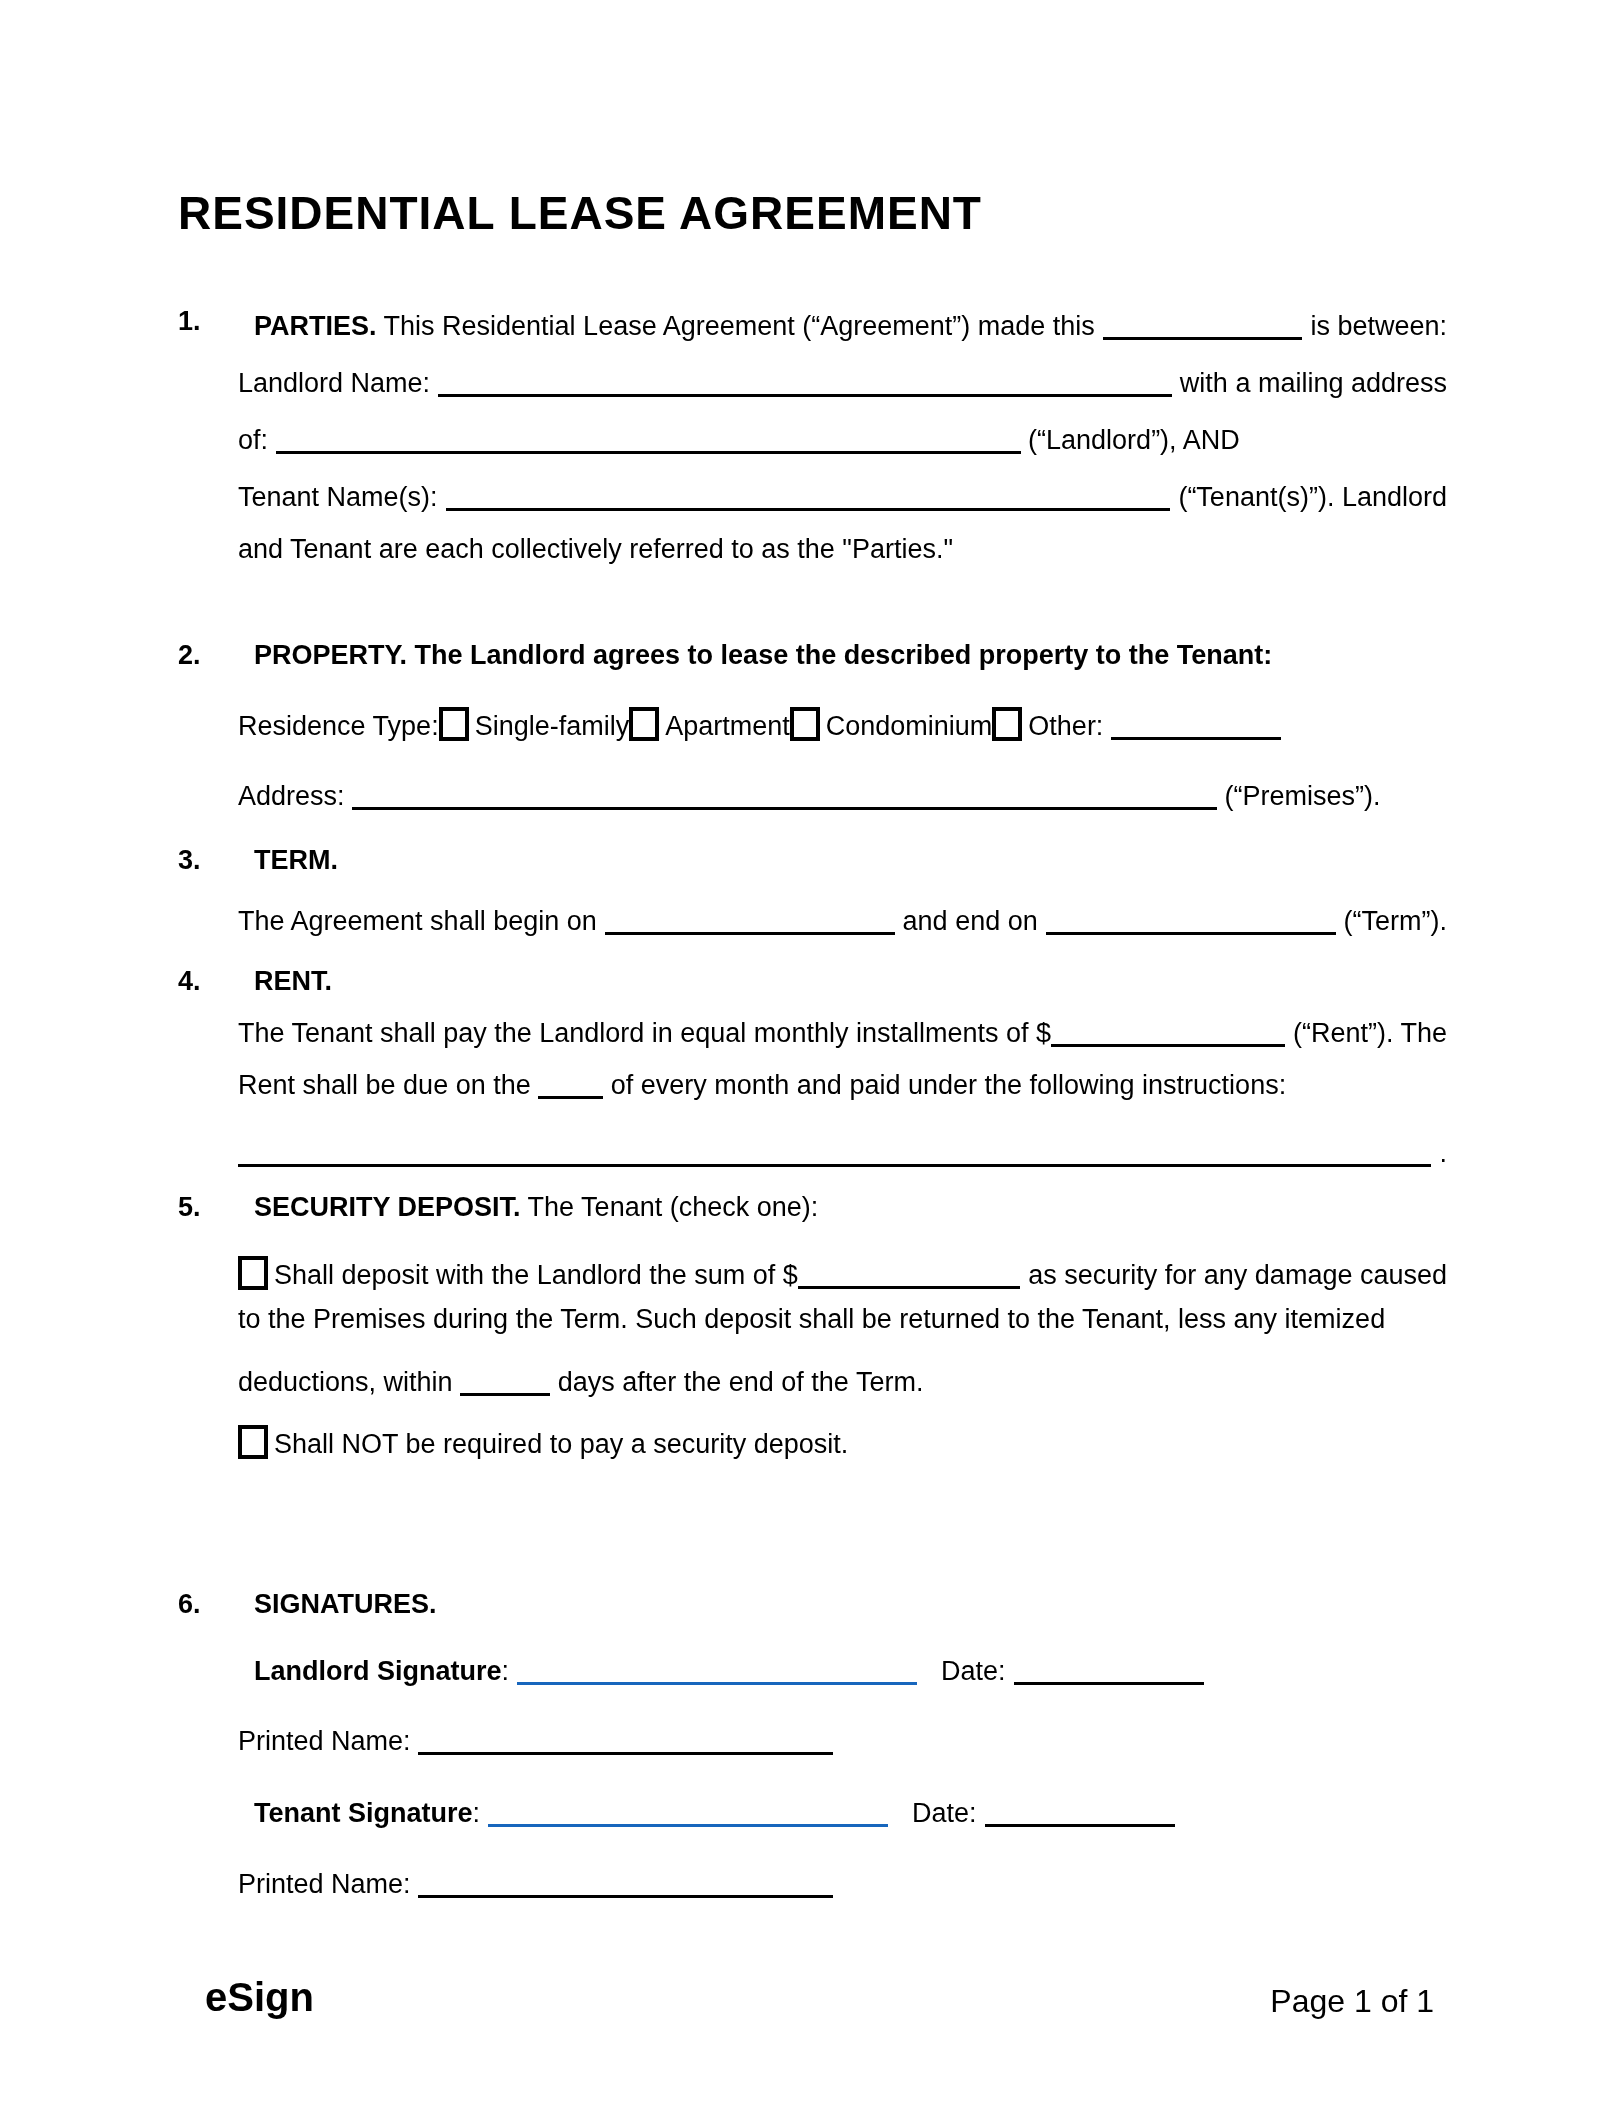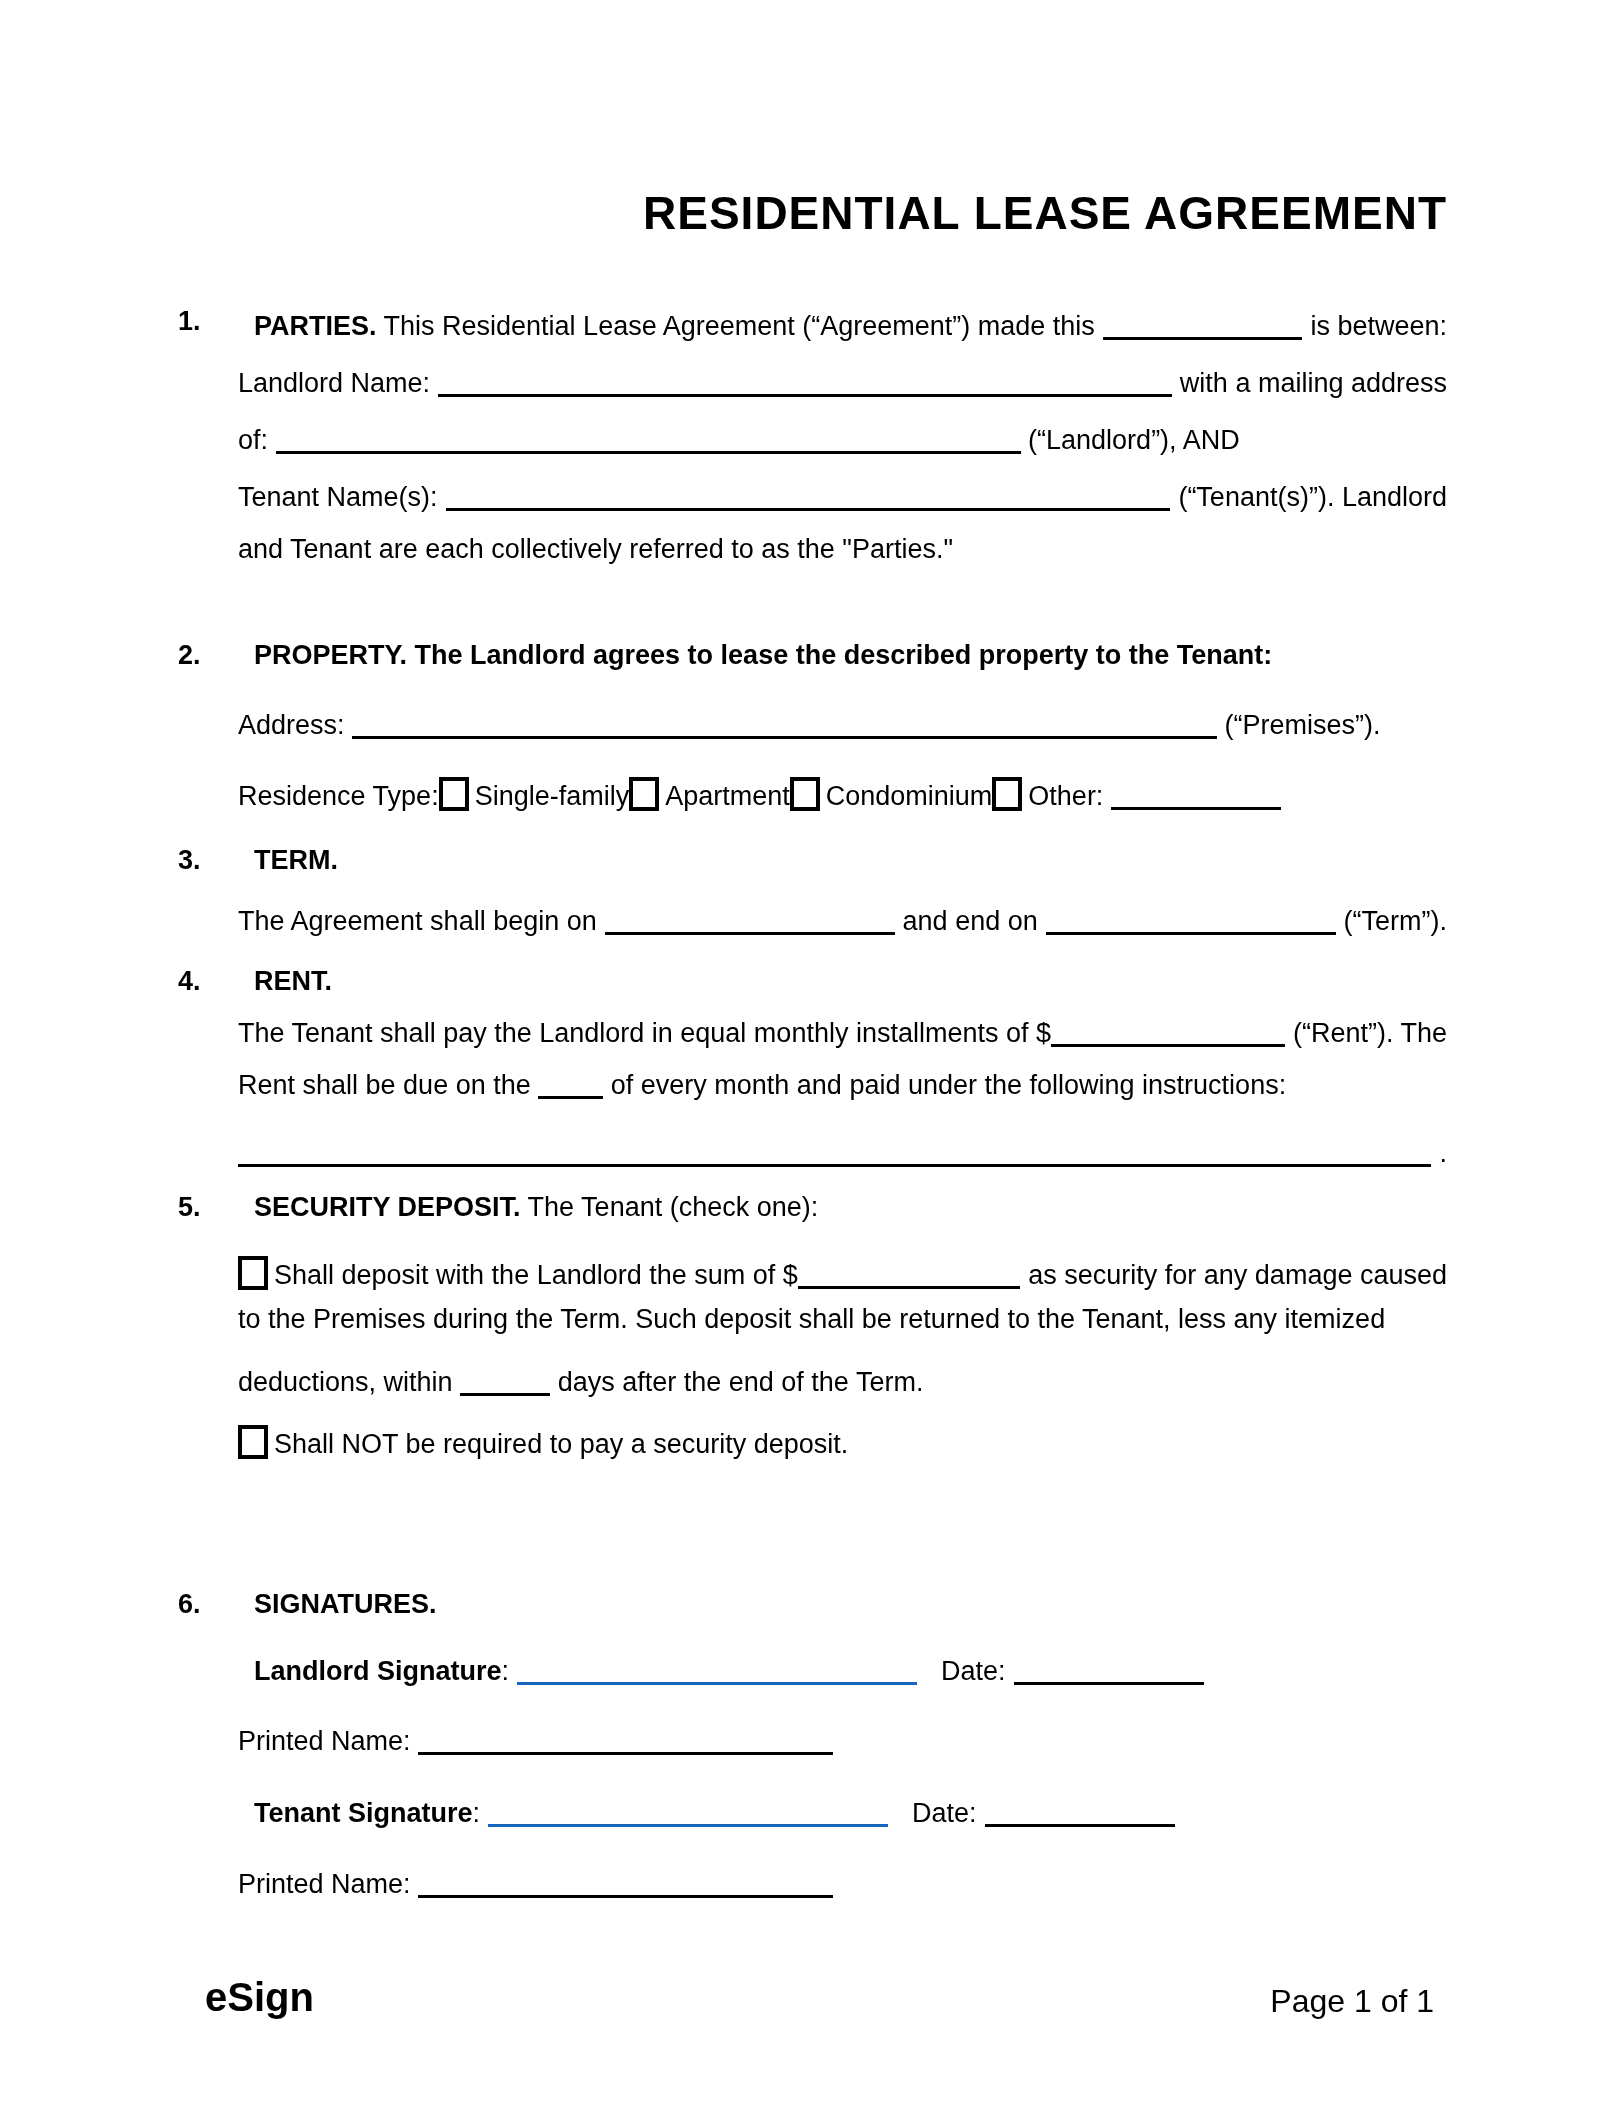--- a/index.html
+++ b/index.html
@@ -9,21 +9,21 @@
     box-sizing:border-box;
     padding:0 177px 0 178px;
     background:#ffffff;
     color:#000;
     font-family:"Liberation Sans", sans-serif;
     font-size:27px;
     overflow:hidden;
   }
   .title{
     margin-top:186px;
-    text-align:right;
+    text-align:left;
     font-size:46px;
     font-weight:bold;
     letter-spacing:1px;
     line-height:54px;
   }
   .row{display:flex;align-items:flex-start;}
   .num{width:60px;flex:none;font-weight:bold;line-height:34px;}
   .body{flex:1;min-width:0;}
   .line{line-height:34px;min-height:34px;}
   .line+.line{margin-top:18px;}
@@ -114,36 +114,36 @@
     </div>
   </div>
 
   <div class="row s2">
     <div class="num">2.</div>
     <div class="body">
       <div class="line b">
         <span>PROPERTY.</span>
         <span>The Landlord agrees to lease the described property to the Tenant:</span>
       </div>
+      <div class="line flexline res">
+        <span>Residence Type:</span>
+        <span class="checkbox optbox"></span>
+        <span>Single-family</span>
+        <span class="checkbox optbox"></span>
+        <span>Apartment</span>
+        <span class="checkbox optbox"></span>
+        <span>Condominium</span>
+        <span class="checkbox optbox"></span>
+        <span>Other:</span>
+        <span class="blank" style="width:170px"></span>
+      </div>
       <div class="line addr">
         <span>Address:</span>
         <span class="blank" style="width:865px"></span>
         <span>(“Premises”).</span>
-      </div>
-      <div class="line flexline res">
-        <span>Residence Type:</span>
-        <span class="checkbox optbox"></span>
-        <span>Single-family</span>
-        <span class="checkbox optbox"></span>
-        <span>Apartment</span>
-        <span class="checkbox optbox"></span>
-        <span>Condominium</span>
-        <span class="checkbox optbox"></span>
-        <span>Other:</span>
-        <span class="blank" style="width:170px"></span>
       </div>
     </div>
   </div>
 
   <div class="row s3">
     <div class="num">3.</div>
     <div class="body">
       <div class="line b">TERM.</div>
       <div class="line flexline tline">
         <span>The Agreement shall begin on</span>

